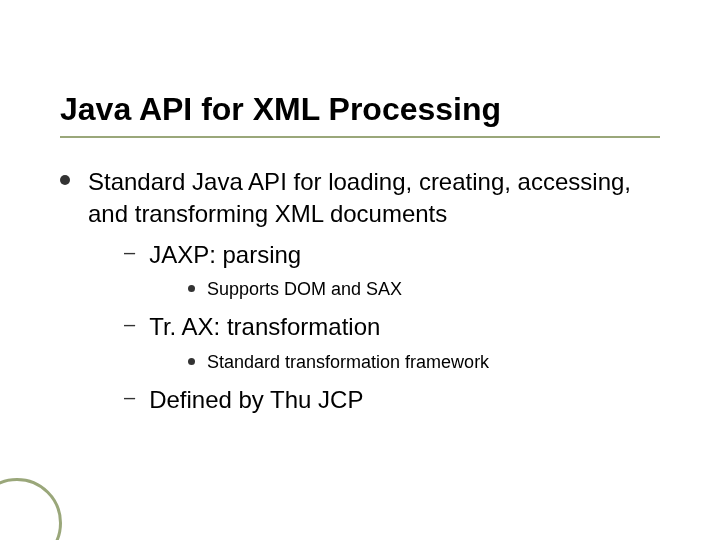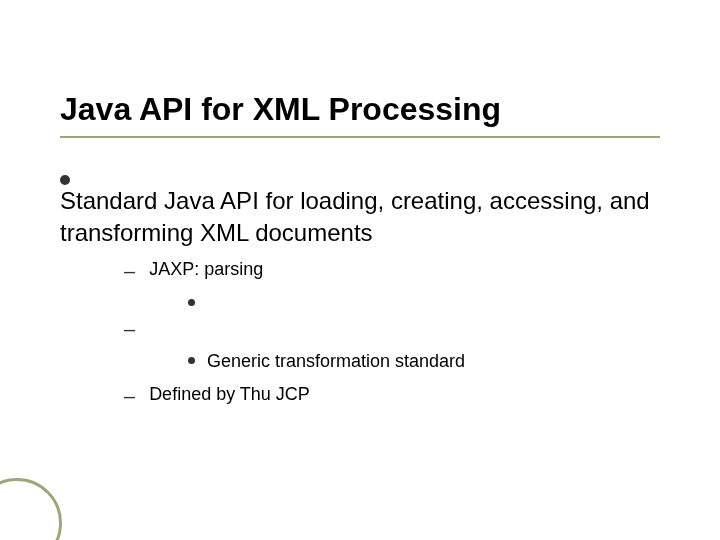--- a/index.html
+++ b/index.html
@@ -31,21 +31,20 @@
     width: 100%;
     margin-bottom: 20px;
   }
   .content {
     margin-top: 28px;
   }
   .l1 {
     display: flex;
     align-items: flex-start;
     margin: 10px 0 4px 0;
-    flex-direction: column;
   }
   .l1 .bullet {
     flex: 0 0 auto;
     width: 10px;
     height: 10px;
     border-radius: 50%;
     background: #333333;
     margin-top: 9px;
     margin-right: 18px;
   }
@@ -59,21 +58,21 @@
     margin: 10px 0 2px 64px;
   }
   .l2 .dash {
     flex: 0 0 auto;
     font-size: 20px;
     line-height: 1.3;
     margin-right: 14px;
     color: #333333;
   }
   .l2 .text {
-    font-size: 18px;
+    font-size: 24px;
     line-height: 1.3;
     text-align: right;
   }
   .l3 {
     display: flex;
     align-items: flex-start;
     margin: 8px 0 2px 128px;
   }
   .l3 .bullet {
     flex: 0 0 auto;
@@ -114,29 +113,31 @@
       <span class="text">Standard Java API for loading, creating, accessing, and transforming XML documents</span>
     </div>
 
     <div class="l2">
       <span class="dash">–</span>
       <span class="text">JAXP: parsing</span>
     </div>
 
     <div class="l3">
       <span class="bullet"></span>
+      <span class="text">Supports DOM and SAX</span>
     </div>
 
     <div class="l2">
       <span class="dash">–</span>
+      <span class="text">Tr. AX: transformation</span>
     </div>
 
     <div class="l3">
       <span class="bullet"></span>
-      <span class="text">Generic transformation standard</span>
+      <span class="text">Standard transformation framework</span>
     </div>
 
 
     <div class="l2">
       <span class="dash">–</span>
       <span class="text">Defined by Thu JCP</span>
     </div>
 
   </div>
 

